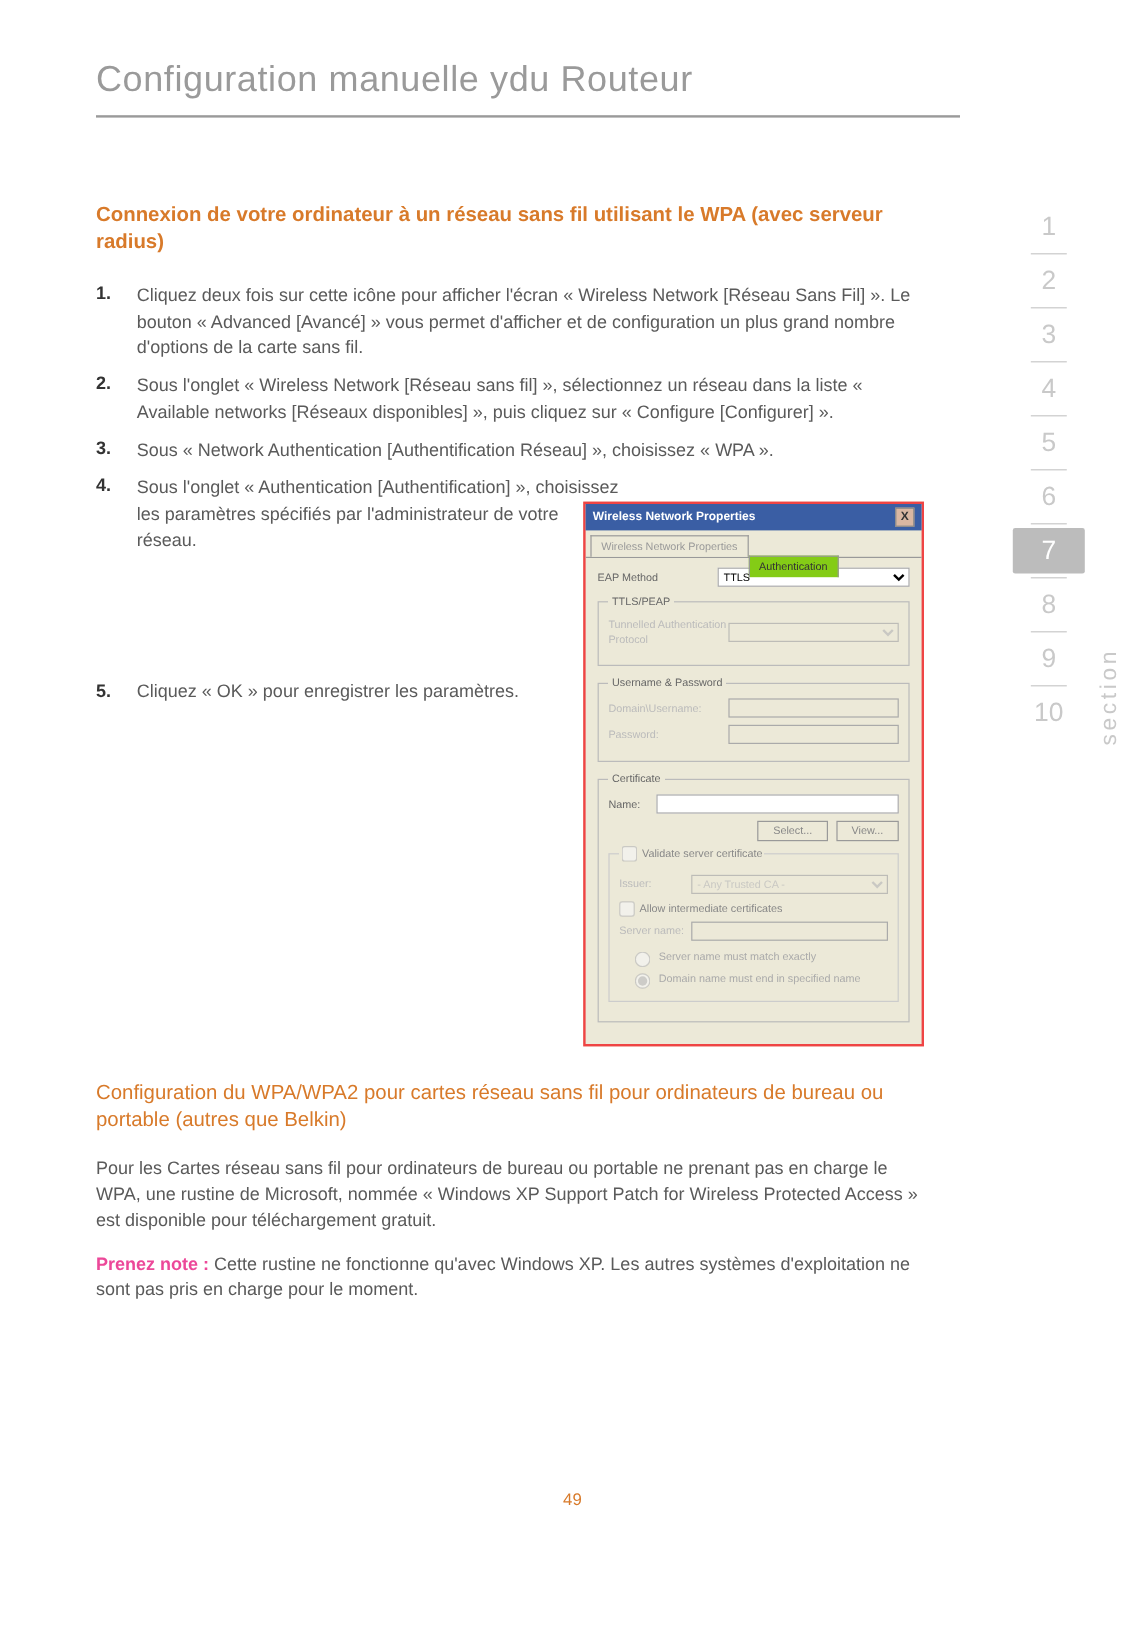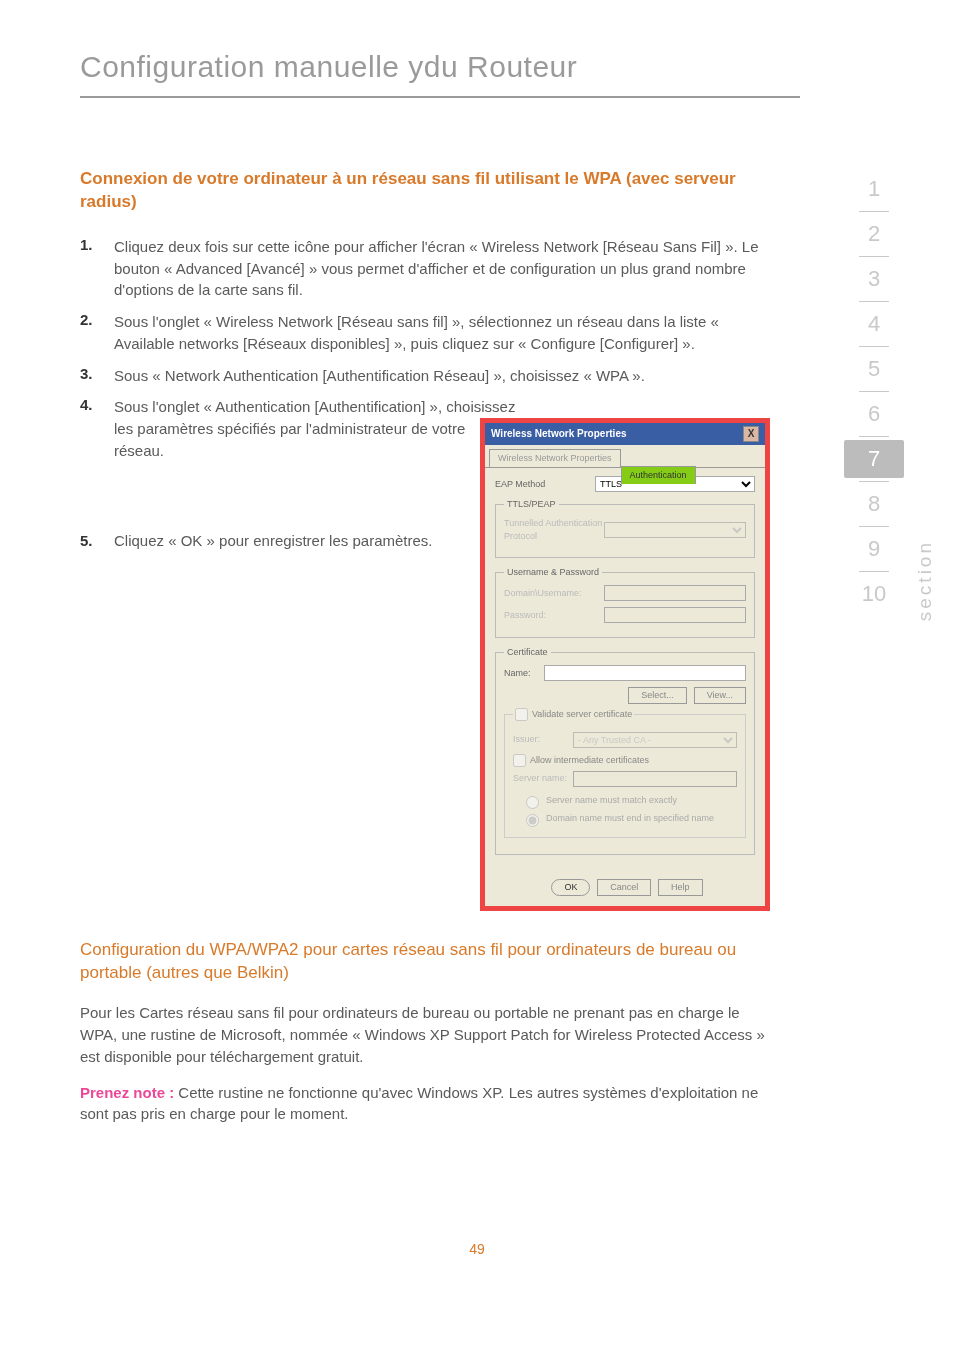--- a/index.html
+++ b/index.html
@@ -118,21 +118,21 @@
     font-size: 19px;
     color: #c9c9c9;
     writing-mode: vertical-rl;
     letter-spacing: 3px;
     transform: rotate(180deg);
   }
 
   
   .dialog {
     width: 280px;
-    border: 5px solid #ef4444;
+    border: 2px solid #ef4444;
     background: #ece9d8;
     font-size: 10px;
     color: #333;
     margin-left: 12px;
   }
   .dialog .titlebar {
     background: #3a5ea4;
     color: #fff;
     padding: 3px 6px;
     display: flex;
@@ -263,21 +263,21 @@
         <div class="num">3.</div>
         <div class="txt">Sous « Network Authentication [Authentification Réseau] », choisissez « WPA ».</div>
       </div>
 
       <div class="num-item">
         <div class="num">4.</div>
         <div class="txt" style="flex:1">
           <div>Sous l'onglet « Authentication [Authentification] », choisissez</div>
           <div class="split">
             <div class="left">
-              <div style="margin-bottom:68px">les paramètres spécifiés par l'administrateur de votre réseau.</div>
+              <div style="margin-bottom:104px">les paramètres spécifiés par l'administrateur de votre réseau.</div>
 
               <div class="num-item" style="margin-left:-34px">
                 <div class="num">5.</div>
                 <div class="txt">Cliquez « OK » pour enregistrer les paramètres.</div>
               </div>
             </div>
 
             <div class="dialog">
               <div class="titlebar">
                 <span>Wireless Network Properties</span>
@@ -348,25 +348,20 @@
                         <input type="radio" disabled="" style="">
                         <span>Server name must match exactly</span>
                       </div>
                     <div class="radio">
                         <input type="radio" disabled="" checked="" style="">
                         <span>Domain name must end in specified name</span>
                       </div>
                   </fieldset>
                 </fieldset>
               </div>
-              <div class="footer">
-                <span class="btn ok ring">OK</span>
-                <span class="btn">Cancel</span>
-                <span class="btn">Help</span>
-              </div>
             </div>
 
           </div>
         </div>
       </div>
     </div>
 
     <h3 class="sub-heading">Configuration du WPA/WPA2 pour cartes réseau sans fil pour ordinateurs de bureau ou portable (autres que Belkin)</h3>
 
     <p class="body-p">Pour les Cartes réseau sans fil pour ordinateurs de bureau ou portable ne prenant pas en charge le WPA, une rustine de Microsoft, nommée « Windows XP Support Patch for Wireless Protected Access » est disponible pour téléchargement gratuit.</p>

